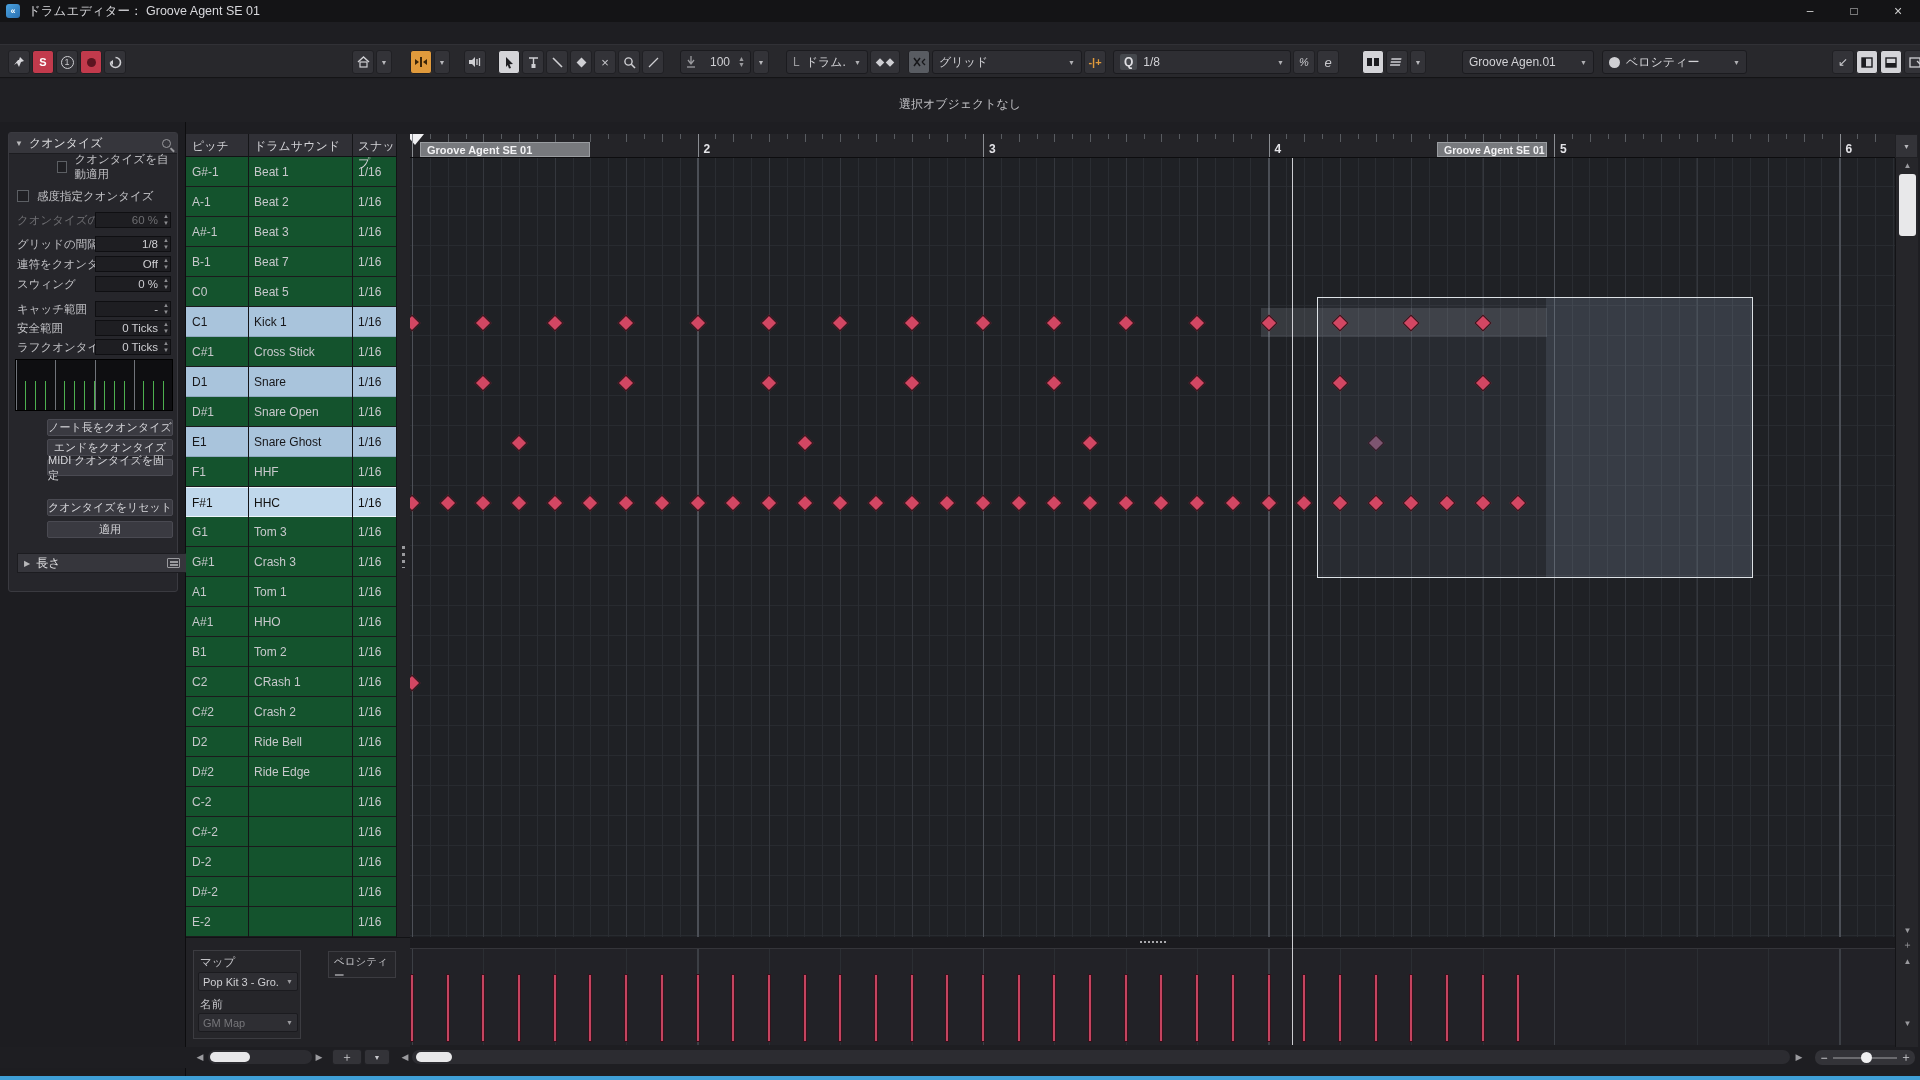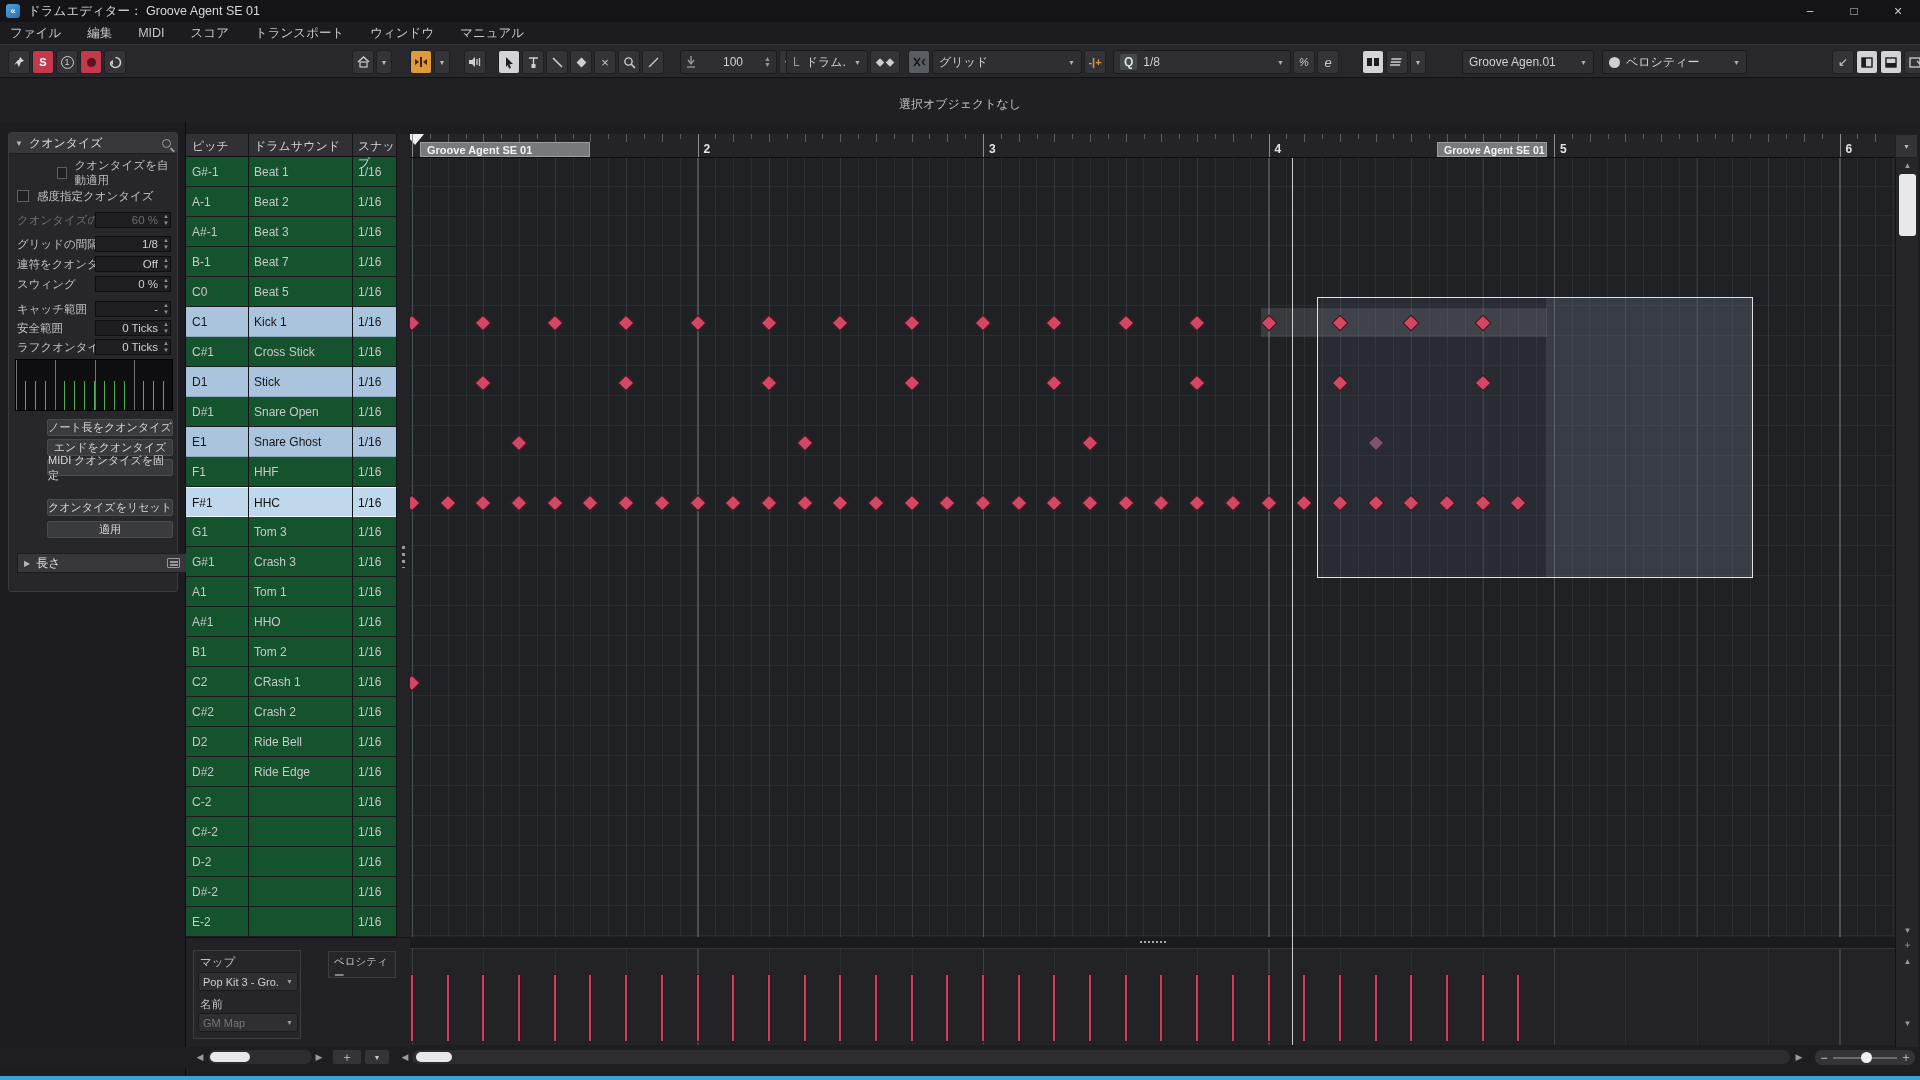--- a/index.html
+++ b/index.html
@@ -29,21 +29,21 @@
     display:flex; align-items:center; justify-content:center; color:#c9c9cd; font-size:11px; }
   .tbtn.red { background:#c23a4c; color:#fff; }
   .tbtn.orange { background:#e09a3c; }
   .tbtn.lit { background:#d4d4d8; color:#202024; }
   .tbtn.mid { background:#595c62; }
   .drop { width:16px; height:24px; display:flex; align-items:center; justify-content:center; font-size:7px; color:#b8b8bc;
     background:#333338; border:1px solid #202024; border-radius:3px; }
   .combo { height:24px; background:#2e2e33; border:1px solid #1b1b1f; border-radius:3px; display:flex; align-items:center;
     padding:0 6px; gap:6px; font-size:12px; color:#d2d2d6; }
   .combo .arr { font-size:7px; color:#b0b0b4; margin-left:auto; }
-  .valbox { height:24px; background:#2e2e33; border:1px solid #1b1b1f; border-radius:3px; display:flex; align-items:center; padding:0 5px; gap:21px; }
+  .valbox { height:24px; background:#2e2e33; border:1px solid #1b1b1f; border-radius:3px; display:flex; align-items:center; padding:0 5px; gap:8px; }
   .stair { font-size:7px; line-height:6px; color:#9a9a9e; text-align:center; }
   svg.svgi { display:block; }
 
   
   #infoline { left:0; top:79px; width:1920px; height:43px; background:#202024; }
   #status-text { position:absolute; left:0; right:0; top:17px; text-align:center; font-size:12px; color:#c2c2c6; }
 
   
   #left-col { left:0; top:122px; width:186px; height:958px; background:#1d1d21; border-right:1px solid #0d0d0f; }
   #qpanel { position:absolute; left:8px; top:10px; width:170px; height:460px; background:#26262b; border:1px solid #3a3a40; border-radius:3px; }
@@ -162,29 +162,20 @@
   <div id="titlebar" class="abs">
     <div id="app-icon">«</div>
     <div id="title-text">ドラムエディター： Groove Agent SE 01</div>
     <div id="win-controls">
       <div class="winbtn">–</div>
       <div class="winbtn">□</div>
       <div class="winbtn close">×</div>
     </div>
   </div>
 
-  <div id="menubar" class="abs">
-      <div class="menu-item">ファイル</div>
-      <div class="menu-item">編集</div>
-      <div class="menu-item">MIDI</div>
-      <div class="menu-item">スコア</div>
-      <div class="menu-item">トランスポート</div>
-      <div class="menu-item">ウィンドウ</div>
-      <div class="menu-item">マニュアル</div>
-    </div>
 
   <div id="toolbar" class="abs">
     <div class="tb" style="left:8px;">
       <div class="tbtn">
         <svg class="svgi" width="12" height="12" viewBox="0 0 12 12">
             <path d="M7 1 L11 5 L8 6 L6 11 L4 7 L1 9 L5 4 L6 4 Z" fill="#d8d8dc"></path>
           </svg>
       </div>
       <div class="tbtn red" style="font-weight:bold;">
           <span>S</span>
@@ -376,21 +367,21 @@
     <div id="status-text">選択オブジェクトなし</div>
   </div>
 
   <div id="left-col" class="abs">
     <div id="qpanel">
       <div id="qhead">
         <span class="tri">▼</span>
         <span>クオンタイズ</span>
         <span class="mag"></span>
       </div>
-      <div class="qrow" style="top:32px;padding-left:40px;">
+      <div class="qrow" style="top:26px;padding-left:40px;">
         <span class="qcheck"></span>
         <span class="qlab">クオンタイズを自動適用</span>
       </div>
       <div class="qrow" style="top:55px;">
         <span class="qcheck"></span>
         <span class="qlab">感度指定クオンタイズ</span>
       </div>
       <div class="qrow" style="top:79px;">
         <span class="qlab dim">クオンタイズの強.</span>
         <span class="qfield dim">
@@ -491,21 +482,21 @@
           <div class="dl-c" style="width:104px;">Kick 1</div>
           <div class="dl-c" style="width:44px;">1/16</div>
         </div>
         <div class="dl-row" style="top: 203px;">
           <div class="dl-c" style="width:62px;">C#1</div>
           <div class="dl-c" style="width:104px;">Cross Stick</div>
           <div class="dl-c" style="width:44px;">1/16</div>
         </div>
         <div class="dl-row hl" style="top: 233px;">
           <div class="dl-c" style="width:62px;">D1</div>
-          <div class="dl-c" style="width:104px;">Stick</div>
+          <div class="dl-c" style="width:104px;">Snare</div>
           <div class="dl-c" style="width:44px;">1/16</div>
         </div>
         <div class="dl-row" style="top: 263px;">
           <div class="dl-c" style="width:62px;">D#1</div>
           <div class="dl-c" style="width:104px;">Snare Open</div>
           <div class="dl-c" style="width:44px;">1/16</div>
         </div>
         <div class="dl-row hl" style="top: 293px;">
           <div class="dl-c" style="width:62px;">E1</div>
           <div class="dl-c" style="width:104px;">Snare Ghost</div>

